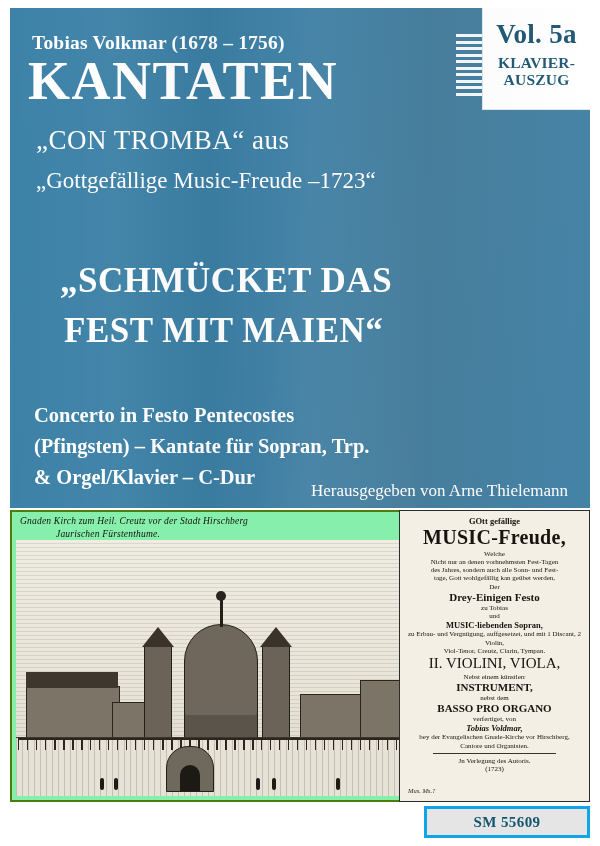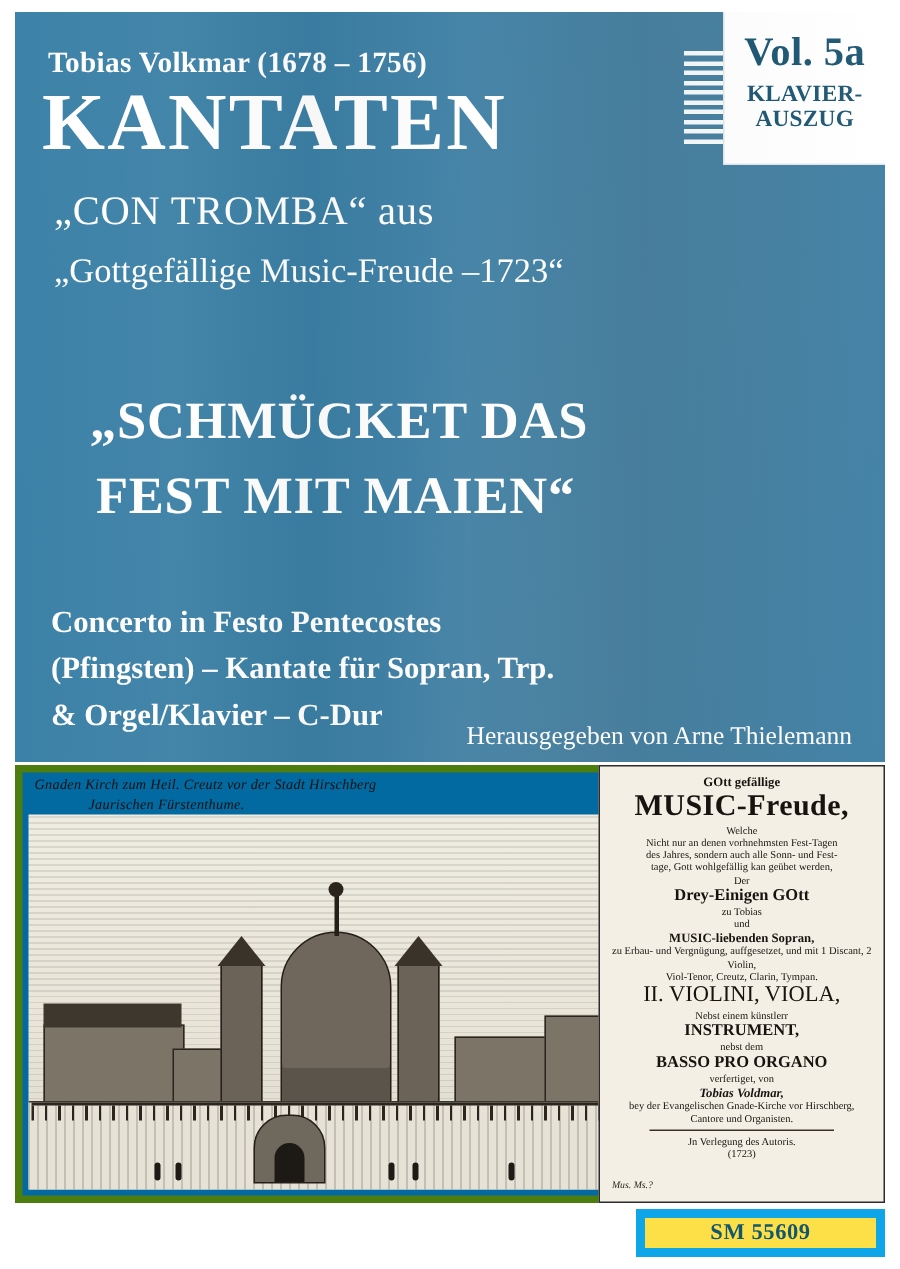--- a/index.html
+++ b/index.html
@@ -173,22 +173,22 @@
     width: 580px;
     height: 328px;
   }
 
   .engraving {
     position: absolute;
     left: 0;
     top: 0;
     width: 408px;
     height: 292px;
-    background: #0369a1;
-    border: 5px solid #4d7c0f;
+    background: #86efac;
+    border: 2px solid #4d7c0f;
     box-sizing: border-box;
     overflow: hidden;
   }
   .engraving .caption {
     position: absolute;
     left: 8px;
     top: 3px;
     right: 6px;
     font-size: 9.5px;
     font-style: italic;
@@ -359,22 +359,22 @@
     text-align: left;
     line-height: 1.2;
   }
 
   .sm-box {
     position: absolute;
     right: 0;
     top: 296px;
     width: 166px;
     height: 32px;
-    background: #fde047;
-    border: 6px solid #0ea5e9;
+    background: #e5e5e5;
+    border: 3px solid #0ea5e9;
     box-sizing: border-box;
     color: #12566f;
     font-size: 15px;
     font-weight: bold;
     display: flex;
     align-items: center;
     justify-content: center;
     letter-spacing: 0.4px;
   }
 </style>
@@ -458,21 +458,21 @@
     </div>
 
     <div class="titlepage">
       <div class="tp-line tp-s tp-bold">GOtt gefällige</div>
       <div class="tp-line tp-xl">MUSIC-Freude,</div>
       <div class="tp-line tp-xs">Welche</div>
       <div class="tp-line tp-xs">Nicht nur an denen vorhnehmsten Fest-Tagen</div>
       <div class="tp-line tp-xs">des Jahres, sondern auch alle Sonn- und Fest-</div>
       <div class="tp-line tp-xs">tage, Gott wohlgefällig kan geübet werden,</div>
       <div class="tp-line tp-xs">Der</div>
-      <div class="tp-line tp-m tp-bold">Drey-Einigen GOtt</div>
+      <div class="tp-line tp-m tp-bold">Drey-Einigen Festo</div>
       <div class="tp-line tp-xs">zu Tobias</div>
       <div class="tp-line tp-xs">und</div>
       <div class="tp-line tp-s tp-bold">MUSIC-liebenden Sopran,</div>
       <div class="tp-line tp-xs">zu Erbau- und Vergnügung, auffgesetzet, und mit 1 Discant, 2 Violin,</div>
       <div class="tp-line tp-xs">Viol-Tenor, Creutz, Clarin, Tympan.</div>
       <div class="tp-line tp-l">II. VIOLINI,    VIOLA,</div>
       <div class="tp-line tp-xs">Nebst einem künstlerr</div>
       <div class="tp-line tp-m tp-bold">INSTRUMENT,</div>
       <div class="tp-line tp-xs">nebst dem</div>
       <div class="tp-line tp-m tp-bold">BASSO PRO ORGANO</div>

